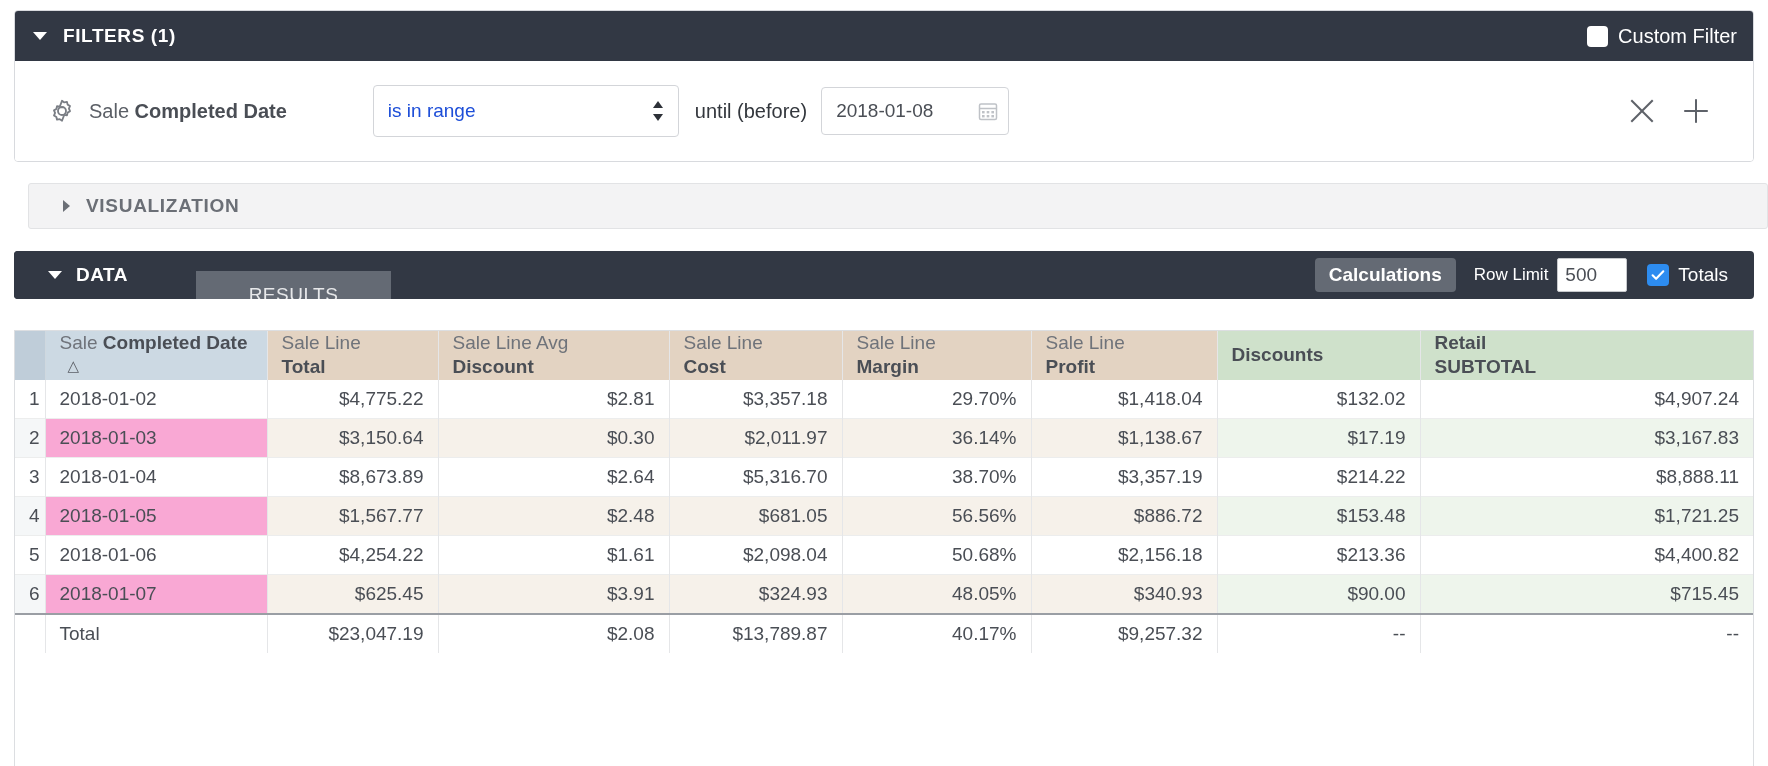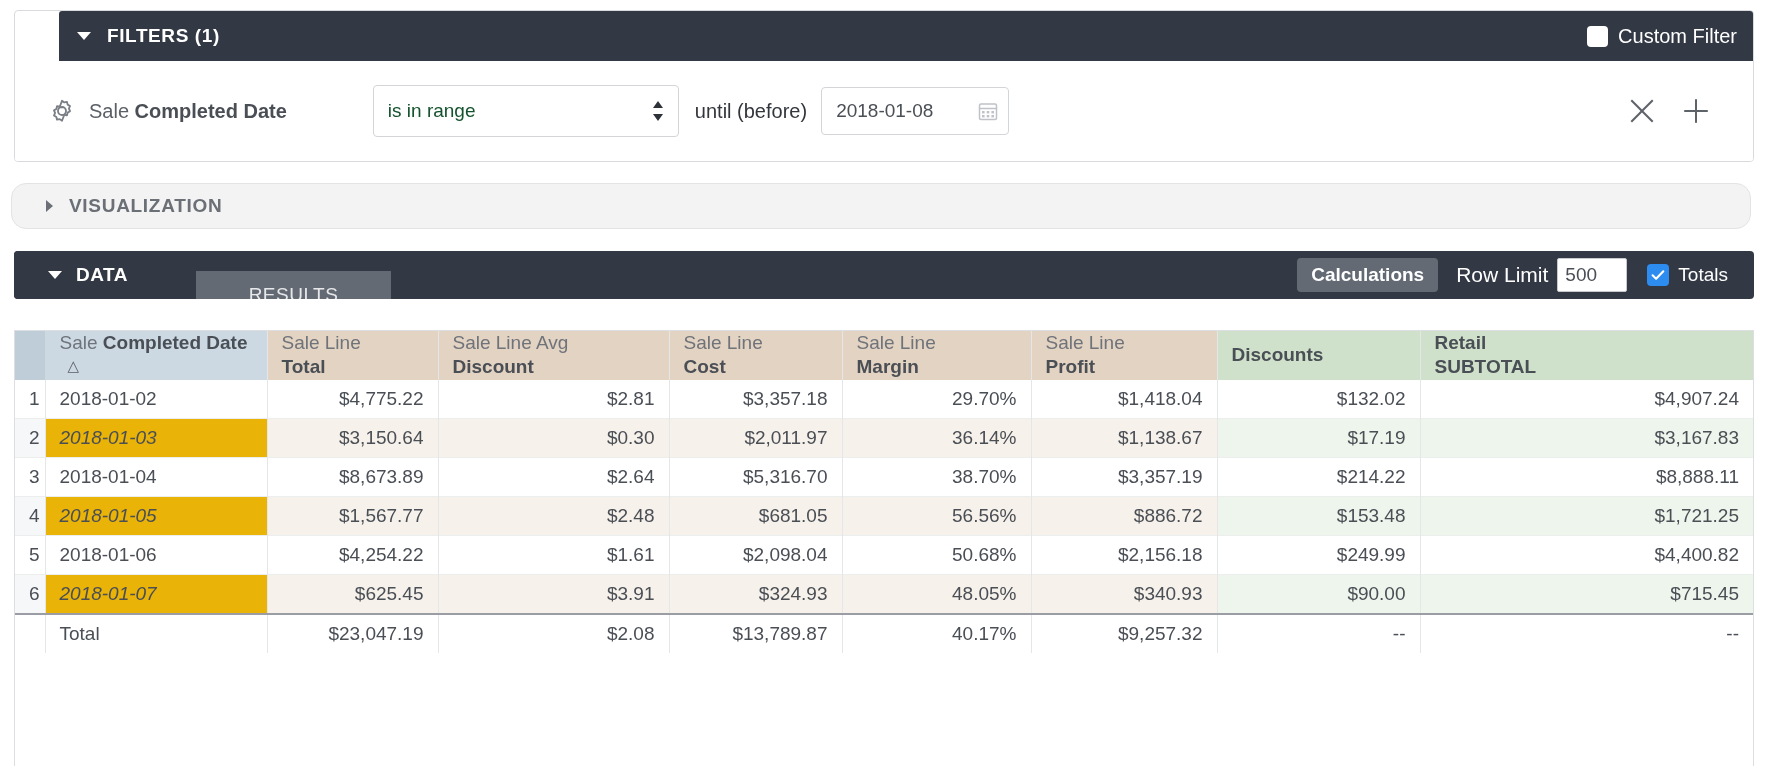--- a/index.html
+++ b/index.html
@@ -14,21 +14,20 @@
 
   
   .filters-panel {
     position:absolute; left:14px; top:10px; width:1740px;
     border:1px solid #d8dade; border-radius:4px; background:#fff;
   }
   .filters-head {
     background:#323844; color:#fff; height:50px;
     display:flex; align-items:center; padding:0 16px 0 18px;
     border-radius:3px 3px 0 0;
-    margin-left:44px;
   }
   .caret-down {
     width:0;height:0;border-left:7px solid transparent;border-right:7px solid transparent;
     border-top:8px solid #ffffff; margin-right:16px;
   }
   .caret-right {
     width:0;height:0;border-top:6px solid transparent;border-bottom:6px solid transparent;
     border-left:7px solid #6b6f76; margin-right:16px;
   }
   .filters-title {
@@ -45,40 +44,40 @@
     border-radius:0 0 3px 3px;
   }
   .gear-icon { width:26px;height:26px; margin-right:14px; flex:none; display:block;}
   .field-name { font-size:20px; color:#5b5f66; white-space:nowrap; }
   .field-name b { color:#4a4e55; font-weight:bold; }
 
   .select-box {
     margin-left:86px; width:306px; height:52px; border:1px solid #d3d5d9; border-radius:4px;
     background:#fff; display:flex; align-items:center; padding:0 14px; position:relative;
   }
-  .select-box .val { font-size:19px; color:#14532d; }
+  .select-box .val { font-size:19px; color:#1d4ed8; }
   .spin {
     margin-left:auto; display:flex; flex-direction:column; align-items:center; line-height:0.55;
     font-size:15px; color:#2d3138;
   }
 
   .date-box {
     margin-left:18px; width:188px; height:48px; border:1px solid #d3d5d9; border-radius:4px;
     background:#fff; display:flex; align-items:center; padding:0 10px 0 14px;
   }
   .date-box .dval { font-size:19px; color:#4a4e55; }
   .cal-icon { margin-left:auto; width:20px; height:20px; display:block; }
   .until-label { margin-left:16px; font-size:20px; color:#33373d; white-space:nowrap; }
   .row-actions { margin-left:auto; display:flex; align-items:center; gap:24px; padding-right:24px;}
   .icon-btn { width:30px;height:30px; display:block; }
 
   
   .viz-bar {
-    position:absolute; left:11px; top:183px; width:1740px; height:46px;
-    background:#f3f3f4; border:1px solid #e2e3e5; border-radius:15px;
+    position:absolute; left:28px; top:183px; width:1740px; height:46px;
+    background:#f3f3f4; border:1px solid #e2e3e5; border-radius:3px;
     display:flex; align-items:center; padding-left:34px;
   }
   .viz-title { font-size:19px; font-weight:bold; letter-spacing:0.7px; color:#6b6f76; }
 
   
   .data-bar {
     position:absolute; left:14px; top:251px; width:1740px; height:48px;
     background:#323844; border-radius:4px; display:flex; align-items:center;
     overflow:hidden;
   }
@@ -93,21 +92,21 @@
     justify-content:center;
     margin-top:39px;
   }
   .tab-results .lbl { font-size:19px; color:#e7e8ea; letter-spacing:0.5px; }
 
   .data-right { margin-left:auto; display:flex; align-items:center; padding-right:26px; gap:0; }
   .calc-btn {
     background:#646a74; color:#fff; font-size:19px; font-weight:bold;
     padding:6px 14px; border-radius:4px; margin-right:18px; white-space:nowrap;
   }
-  .rowlimit-label { font-size:21px; color:#ffffff; margin-right:9px; white-space:nowrap;}
+  .rowlimit-label { font-size:17px; color:#ffffff; margin-right:9px; white-space:nowrap;}
   .rowlimit-input {
     width:70px; height:34px; background:#ffffff; border:1px solid #c7c9cd; border-radius:2px;
     display:flex; align-items:center; padding-left:7px; font-size:19px; color:#4a4e55;
   }
   .totals-wrap { display:flex; align-items:center; gap:9px; margin-left:20px; }
   .totals-box {
     width:22px;height:22px;border-radius:4px;background:#2d8cf0;display:flex;
     align-items:center;justify-content:center;
   }
   .totals-box svg { display:block; }
@@ -140,21 +139,21 @@
   .sort-caret {
     display:inline-block; margin-left:8px; font-size:15px; color:#5c6067; vertical-align:2px;
   }
   tbody td { text-align:right; white-space:nowrap; }
   tbody td.datecell { text-align:left; }
   tbody tr td { border-top:1px solid #eceded; }
   tbody tr:first-child td { border-top:none; }
 
   
   tbody tr.odd  td.grp-date { background:#ffffff; }
-  tbody tr.even td.grp-date { background:#eab308;font-style:italic; }
+  tbody tr.even td.grp-date { background:#f9a8d4; }
   tbody tr.odd  td.grp-tan  { background:#ffffff; }
   tbody tr.even td.grp-tan  { background:#f6f1ea; }
   tbody tr.odd  td.grp-green{ background:#ffffff; }
   tbody tr.even td.grp-green{ background:#eef5ec; }
   tbody tr.odd  td.gutter { background:#ffffff; }
   tbody tr.even td.gutter { background:#f5f7f8; }
 
   tfoot td {
     height:50px; border-top:2px solid #9a9ea4; font-size:19px; color:#4a4e55; text-align:right;
   }
@@ -343,21 +342,21 @@
           <td class="grp-green" style="border-right:none">$1,721.25</td>
         </tr>
         <tr class="odd">
           <td class="gutter">5</td>
           <td class="datecell grp-date">2018-01-06</td>
           <td class="grp-tan">$4,254.22</td>
           <td class="grp-tan">$1.61</td>
           <td class="grp-tan">$2,098.04</td>
           <td class="grp-tan">50.68%</td>
           <td class="grp-tan">$2,156.18</td>
-          <td class="grp-green">$249.99</td>
+          <td class="grp-green">$213.36</td>
           <td class="grp-green" style="border-right:none">$4,400.82</td>
         </tr>
         <tr class="even">
           <td class="gutter">6</td>
           <td class="datecell grp-date">2018-01-07</td>
           <td class="grp-tan">$625.45</td>
           <td class="grp-tan">$3.91</td>
           <td class="grp-tan">$324.93</td>
           <td class="grp-tan">48.05%</td>
           <td class="grp-tan">$340.93</td>

